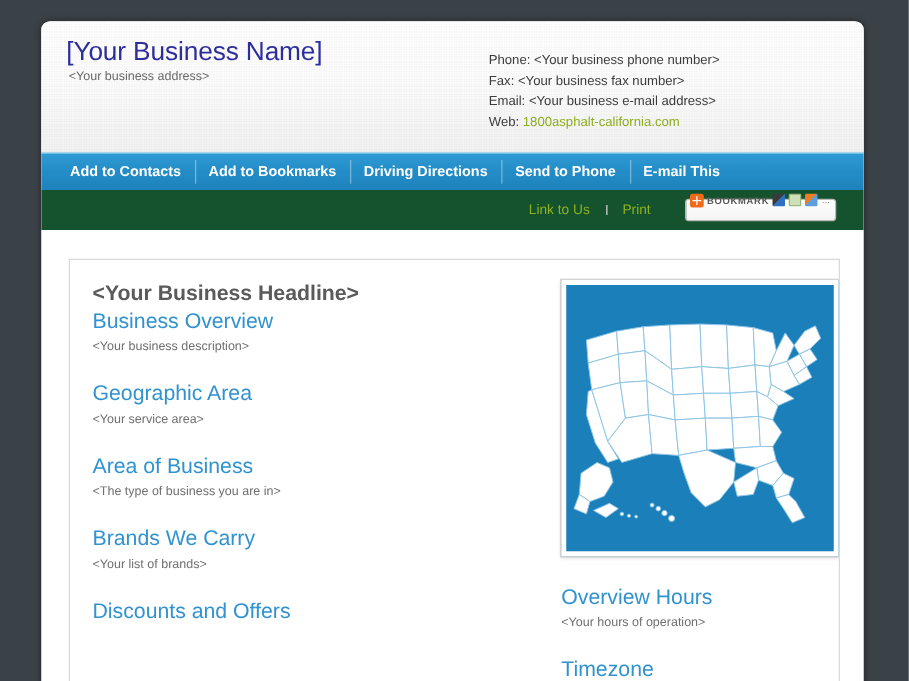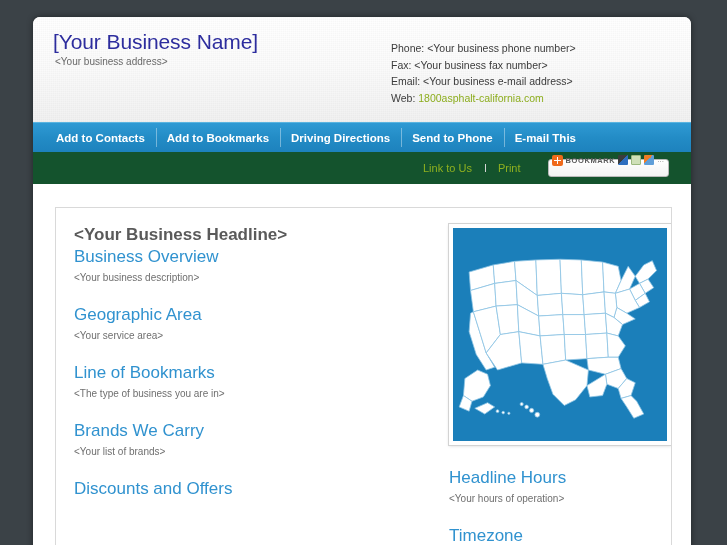--- a/index.html
+++ b/index.html
@@ -315,21 +315,21 @@
           <h2 class="sec-h" id="overview-h">Business Overview</h2>
           <p class="sec-p">&lt;Your business description&gt;</p>
         </div>
 
         <div class="section">
           <h2 class="sec-h">Geographic Area</h2>
           <p class="sec-p">&lt;Your service area&gt;</p>
         </div>
 
         <div class="section">
-          <h2 class="sec-h">Line of Bookmarks</h2>
+          <h2 class="sec-h">Area of Business</h2>
           <p class="sec-p">&lt;The type of business you are in&gt;</p>
         </div>
 
         <div class="section">
           <h2 class="sec-h">Brands We Carry</h2>
           <p class="sec-p">&lt;Your list of brands&gt;</p>
         </div>
 
 
         <div class="section">
@@ -407,21 +407,21 @@
               <circle cx="96" cy="248" r="2.2"></circle>
               <circle cx="103" cy="252" r="2.6"></circle>
               <circle cx="110" cy="257" r="3"></circle>
               <circle cx="118" cy="263" r="3.4"></circle>
             </g>
           </svg>
         </div>
 
         <div id="right-sections">
           <div class="section">
-            <h2 class="sec-h">Headline Hours</h2>
+            <h2 class="sec-h">Overview Hours</h2>
             <p class="sec-p">&lt;Your hours of operation&gt;</p>
           </div>
           <div class="section">
             <h2 class="sec-h">Timezone</h2>
 
           </div>
         </div>
       </div>
 
     </div>

